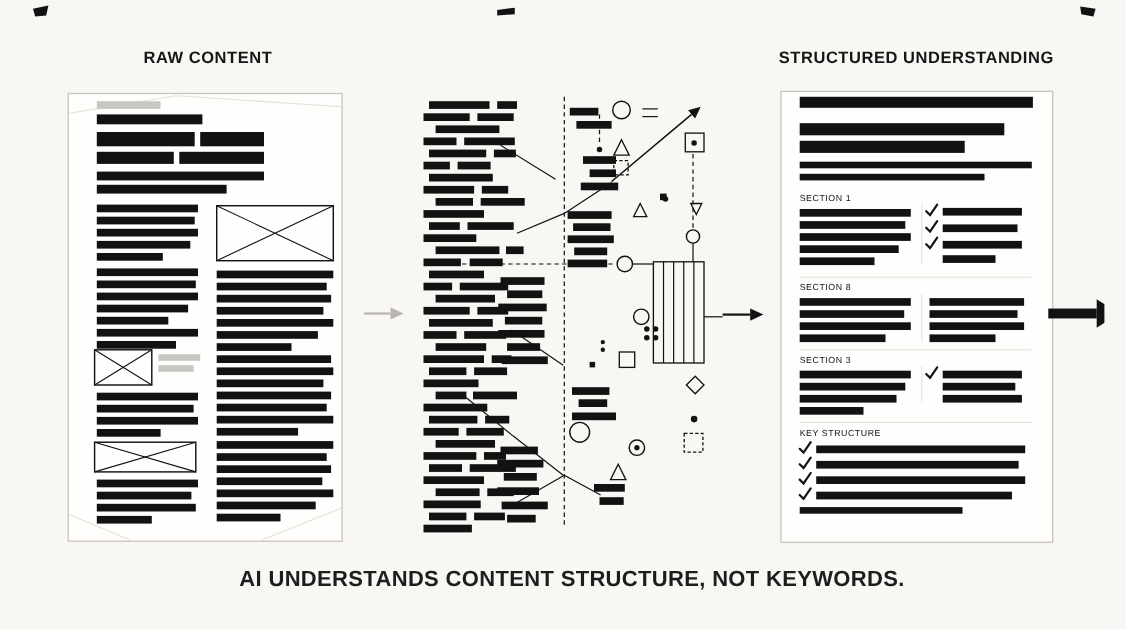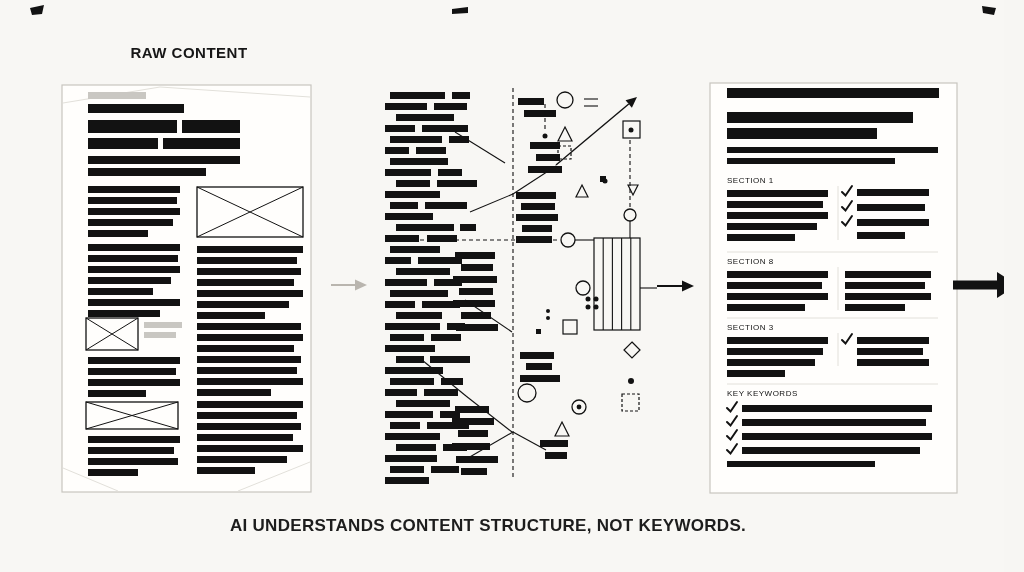--- a/index.html
+++ b/index.html
@@ -2,21 +2,21 @@
 <html><head>
 <meta charset="utf-8">
 <style>
   html,body{margin:0;padding:0;background:#f7f6f3;}
   #canvas{position:relative;width:1004px;height:572px;background:#f8f7f4;
           font-family:"Liberation Sans",sans-serif;overflow:hidden;}
   #gfx{position:absolute;left:0;top:0;}
   .hdr{position:absolute;top:44px;transform:translateX(-50%);font-size:15px;font-weight:700;
        letter-spacing:.5px;color:#161616;white-space:nowrap;}
   .slabel{position:absolute;left:727px;font-size:8px;font-weight:400;letter-spacing:.5px;color:#111;}
-  .caption{position:absolute;top:516px;left:488px;transform:translateX(-50%);font-size:17px;
+  .caption{position:absolute;top:516px;left:520px;transform:translateX(-50%);font-size:20px;
            font-weight:600;letter-spacing:.3px;color:#1d1d1d;white-space:nowrap;}
 </style>
 </head>
 <body>
 
 <div id="canvas">
   <svg id="gfx" width="1024" height="572" viewBox="0 0 1024 572">
       <g>
         <rect x="62" y="85" width="249" height="407" fill="#fffefc" stroke="#c8c5bf" stroke-width="1.2"></rect>
         <rect x="710" y="83" width="247" height="410" fill="#fffefc" stroke="#c8c5bf" stroke-width="1.2"></rect>
@@ -300,20 +300,21 @@
         <polyline points="842,222 845.5,225.5 852,216" fill="none" stroke="#121212" stroke-width="2" stroke-linecap="round"></polyline>
         <polyline points="842,340 845.5,343.5 852,334" fill="none" stroke="#121212" stroke-width="2" stroke-linecap="round"></polyline>
         <polyline points="727,408 730.5,411.5 737,402" fill="none" stroke="#121212" stroke-width="2" stroke-linecap="round"></polyline>
         <polyline points="727,422 730.5,425.5 737,416" fill="none" stroke="#121212" stroke-width="2" stroke-linecap="round"></polyline>
         <polyline points="727,436 730.5,439.5 737,430" fill="none" stroke="#121212" stroke-width="2" stroke-linecap="round"></polyline>
         <polyline points="727,450 730.5,453.5 737,444" fill="none" stroke="#121212" stroke-width="2" stroke-linecap="round"></polyline>
       </g>
     </svg>
 
   <div class="hdr" style="left:189px">RAW CONTENT</div>
+  <div class="hdr" style="left:833px">STRUCTURED UNDERSTANDING</div>
 
   <div class="slabel" style="top:176px">SECTION 1</div>
   <div class="slabel" style="top:257px">SECTION 8</div>
   <div class="slabel" style="top:323px">SECTION 3</div>
-  <div class="slabel" style="top:389px">KEY KEYWORDS</div>
+  <div class="slabel" style="top:389px">KEY STRUCTURE</div>
 
   <div class="caption">AI UNDERSTANDS CONTENT STRUCTURE, NOT KEYWORDS.</div>
 </div>
 
 </body></html>

